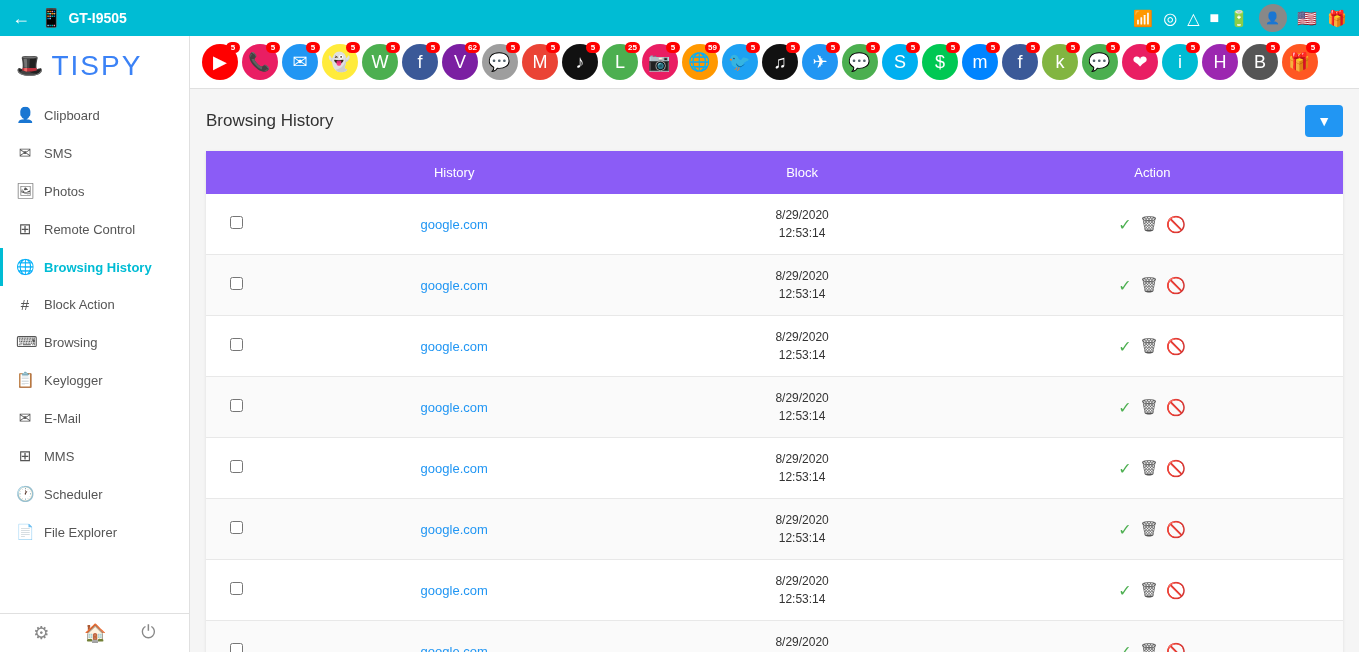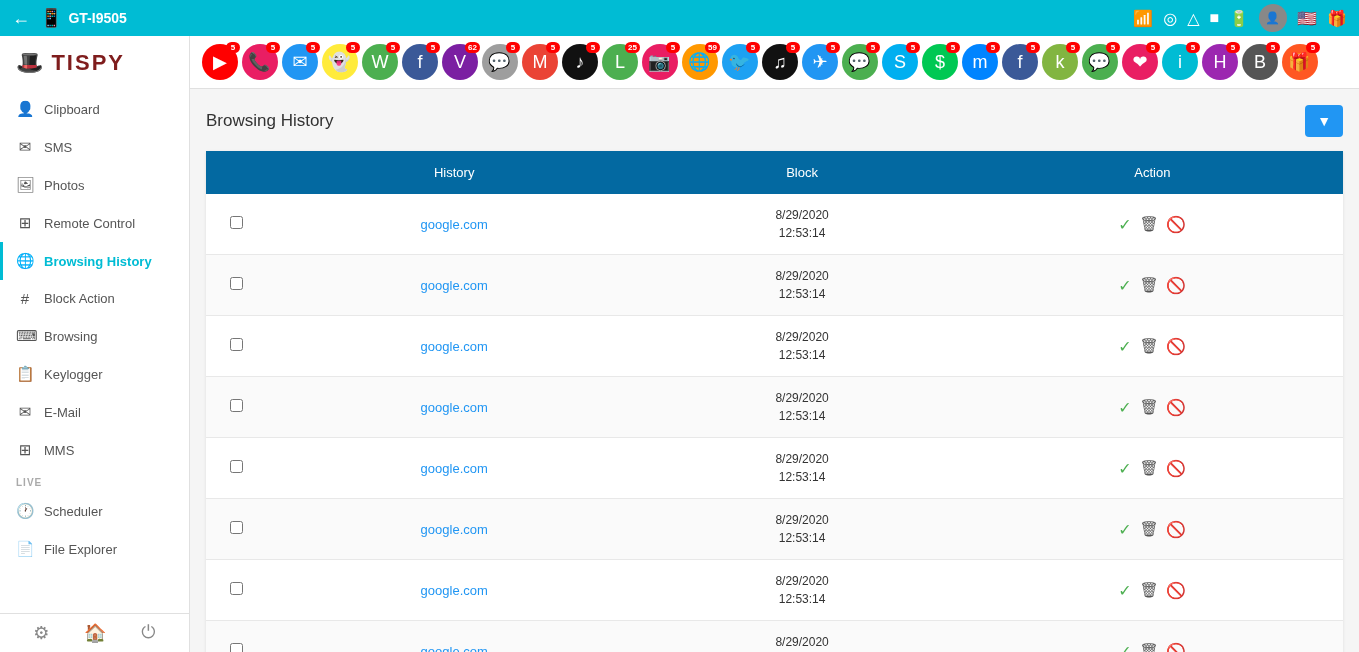--- a/index.html
+++ b/index.html
@@ -71,23 +71,23 @@
       overflow-y: auto;
       flex-shrink: 0;
     }
     .sidebar-logo {
       padding: 14px 16px;
       display: flex;
       align-items: center;
       gap: 8px;
     }
     .sidebar-logo-text {
-      font-size: 22px;
-      font-weight: bold;
-      color: #7f1d1d;
+      font-size: 28px;
+      font-weight: normal;
+      color: #3b82f6;
       letter-spacing: 2px;
     }
     .sidebar-logo-icon {
       font-size: 22px;
     }
     .sidebar-item {
       display: flex;
       align-items: center;
       gap: 10px;
       padding: 10px 16px;
@@ -200,21 +200,21 @@
     }
 
     
     .data-table {
       width: 100%;
       border-collapse: collapse;
       background: white;
       box-shadow: 0 1px 3px rgba(0,0,0,0.1);
     }
     .data-table thead tr {
-      background: #0369a1;
+      background: #8b5cf6;
       color: white;
     }
     .data-table thead th {
       padding: 14px 12px;
       text-align: center;
       font-size: 13px;
       font-weight: normal;
     }
     .data-table tbody tr {
       border-bottom: 1px solid #e8e8e8;
@@ -309,21 +309,20 @@
     </div>
     <div class="sidebar-item">
       <span class="icon">✉</span>
       <span>E-Mail</span>
     </div>
     <div class="sidebar-item">
       <span class="icon">⊞</span>
       <span>MMS</span>
     </div>
 
-    <div class="sidebar-section">LIVE</div>
 
     <div class="sidebar-item">
       <span class="icon">🕐</span>
       <span>Scheduler</span>
     </div>
     <div class="sidebar-item">
       <span class="icon">📄</span>
       <span>File Explorer</span>
     </div>
 

